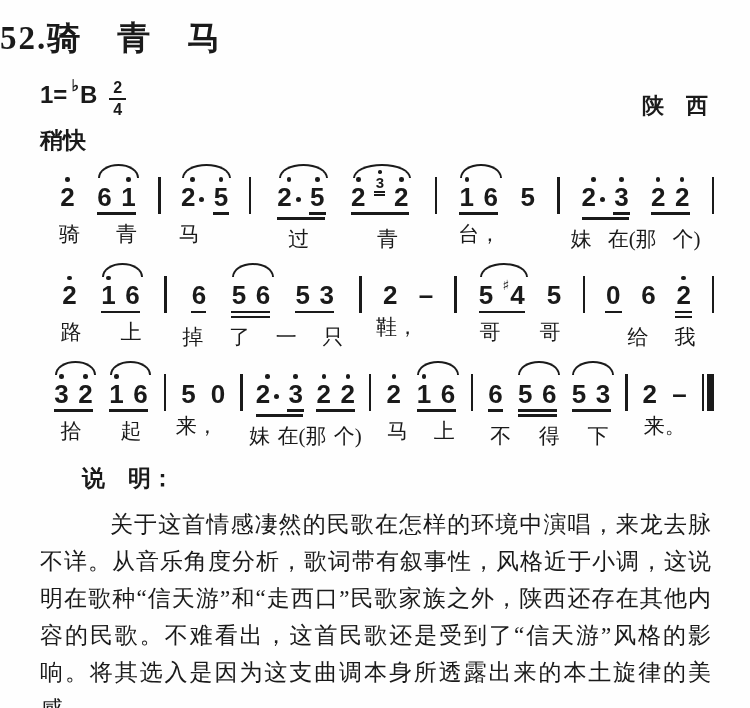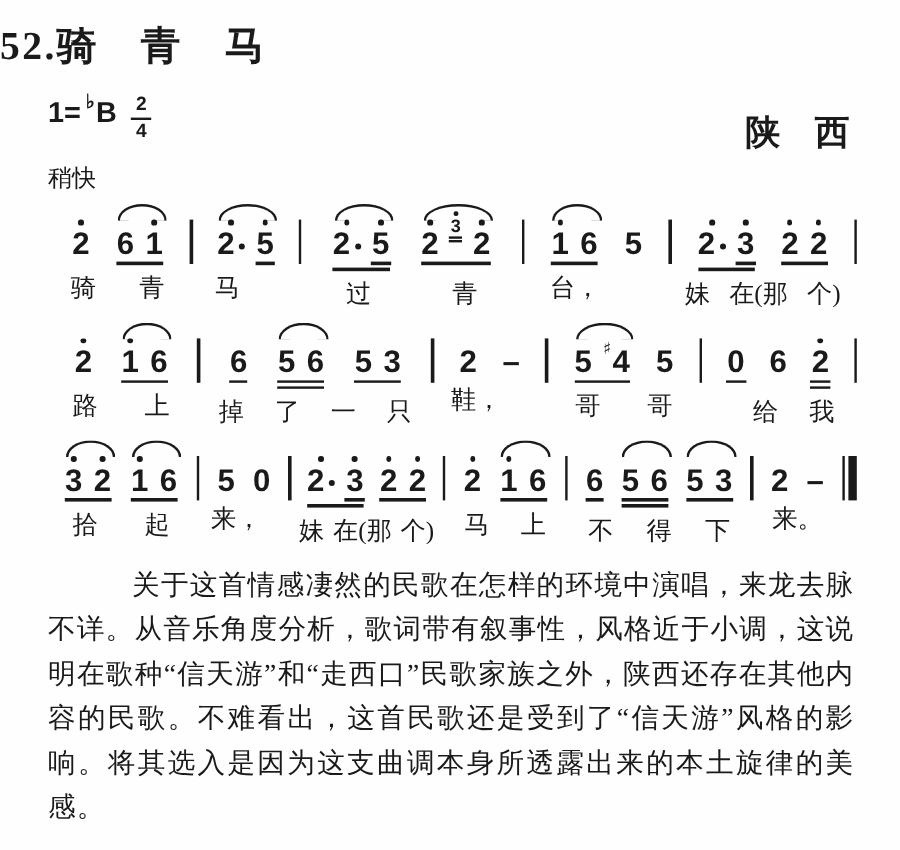--- a/index.html
+++ b/index.html
@@ -22,22 +22,22 @@
     display:flex;align-items:flex-start;
     font-family:"Liberation Sans",sans-serif;font-weight:700;font-size:24px;line-height:1;
   }
   .flat{font-size:16px;transform:translateY(-5px);margin:0 1px 0 4px;}
   .meter{
     display:inline-flex;flex-direction:column;align-items:center;
     margin-left:12px;font-size:16px;line-height:1;transform:translateY(-3px);
   }
   .meter .mtop{padding:0 4px 2px;}
   .meter .mbot{padding:2px 4px 0;border-top:2px solid #1a1a1a;}
-  .region{font-weight:700;font-size:29px;margin-top:8px;}
-  .tempo{font-weight:400;font-size:20px;margin:4px 0 0 40px;}
+  .region{font-weight:700;font-size:22px;margin-top:8px;}
+  .tempo{font-weight:700;font-size:23px;margin:4px 0 0 40px;}
   
   .score{margin:6px 36px 0 38px;}
   .score-line{display:flex;align-items:flex-start;margin-bottom:9px;}
   .measure{display:flex;flex-direction:column;flex-basis:0;padding:0 3px;}
   .notes-row{display:flex;justify-content:space-evenly;align-items:flex-start;}
   .group{position:relative;display:flex;flex-direction:column;padding:15px 3px 0;}
   .slur{
     position:absolute;top:2px;left:8%;width:84%;height:12px;
     border:2.5px solid #1a1a1a;border-bottom:none;
     border-radius:50% 50% 0 0 / 100% 100% 0 0;
@@ -750,14 +750,15 @@
         </div>
       </div>
       <div class="endbar">
         <div class="b-thin"></div>
         <div class="b-thick"></div>
       </div>
     </div>
   </div>
 
 <div class="explain">
+  <div class="explain-heading">说　明：</div>
   <p class="explain-text">关于这首情感凄然的民歌在怎样的环境中演唱，来龙去脉不详。从音乐角度分析，歌词带有叙事性，风格近于小调，这说明在歌种“信天游”和“走西口”民歌家族之外，陕西还存在其他内容的民歌。不难看出，这首民歌还是受到了“信天游”风格的影响。将其选入是因为这支曲调本身所透露出来的本土旋律的美感。</p>
 </div>
 
 </body></html>

